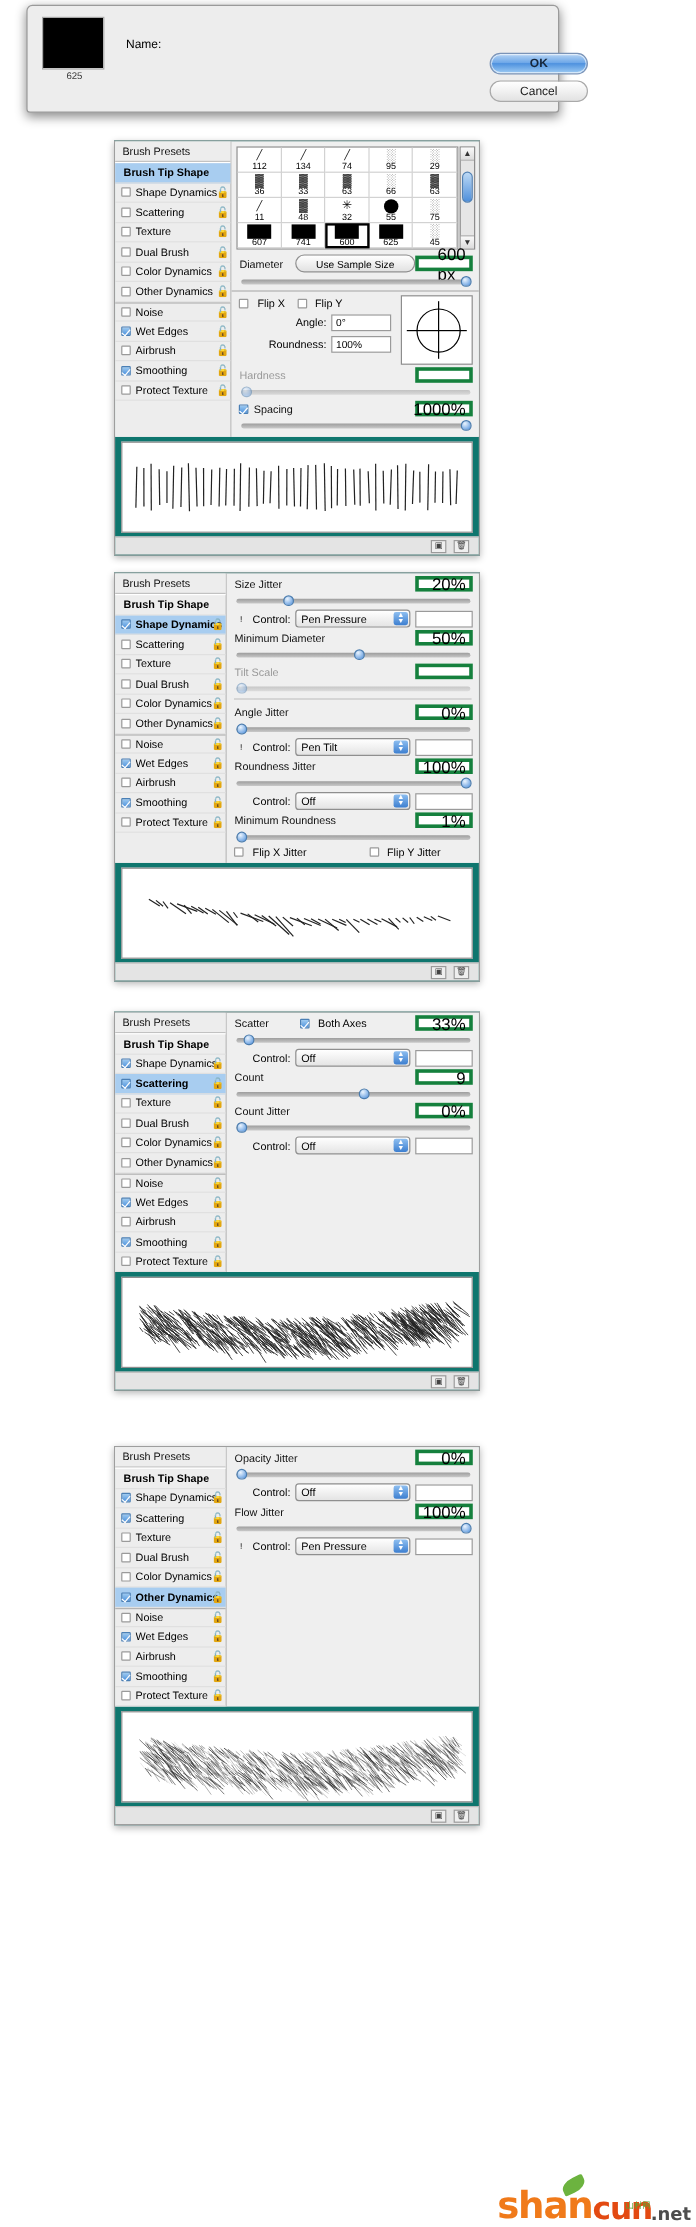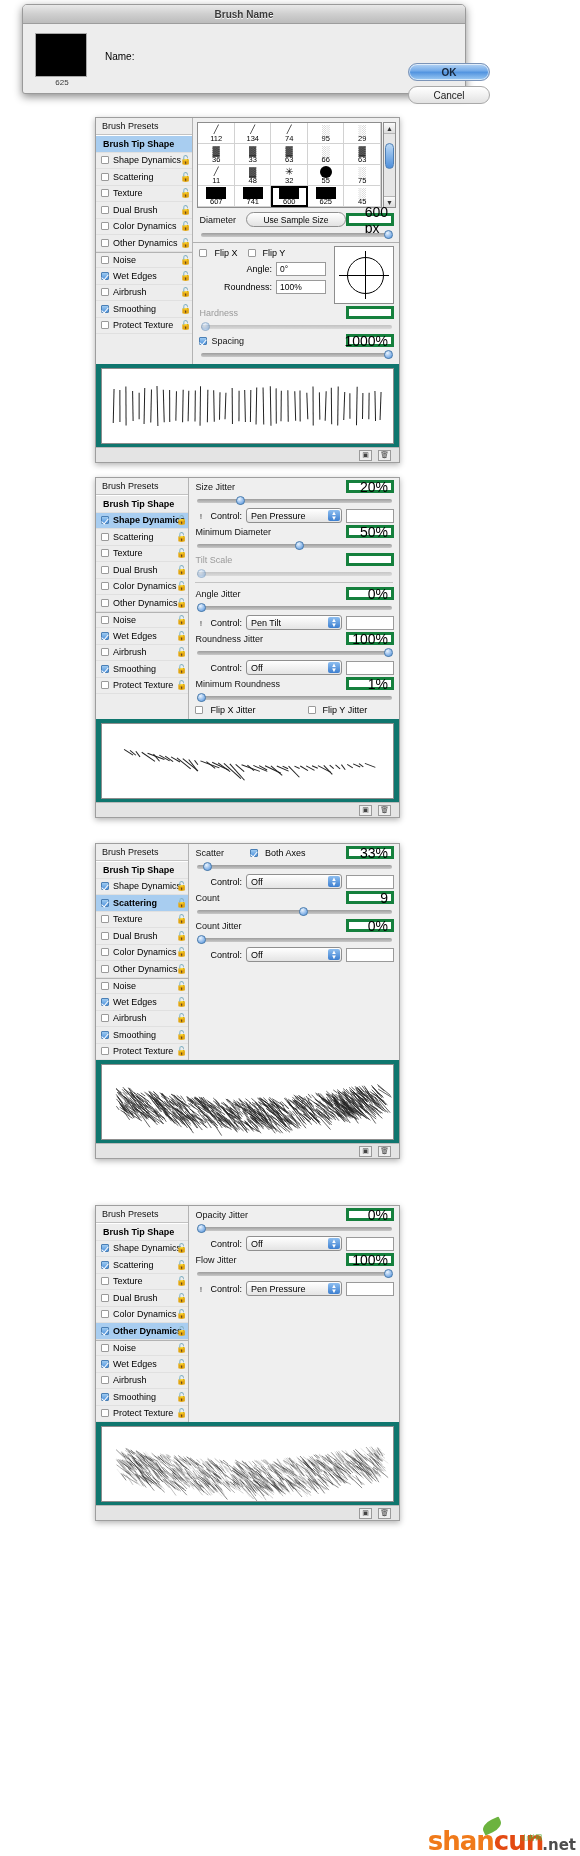--- a/index.html
+++ b/index.html
@@ -250,38 +250,35 @@
           font-size:7px; display:flex; align-items:center; justify-content:center; color:#444; }
 
   .divider { height:1px; background:#c4c4c4; margin:4px 6px 2px 6px; }
   .hr-strong { height:1px; background:#b0b0b0; margin:3px 0 0 0; }
 
   
   .watermark {
     position:absolute; right:4px; bottom:2px; display:flex; align-items:flex-end;
     font-family:"DejaVu Sans", sans-serif; line-height:1;
   }
-  .wm-shan { font-size:26px; font-weight:bold; color:#f07a1a; letter-spacing:-1px; }
+  .wm-shan { font-size:31px; font-weight:bold; color:#f07a1a; letter-spacing:-1px; }
   .wm-cun  { font-size:26px; font-weight:bold; color:#e34a12; letter-spacing:-1px; }
   .wm-net  { font-size:15px; font-weight:bold; color:#4d4d4d; margin-bottom:1px; }
   .wm-cn   { font-size:7px; color:#5aa832; margin-bottom:12px; margin-left:-22px; }
   .wm-leaf {
     position:absolute; left:54px; top:-8px; width:20px; height:12px;
     background:#6cb33f;
     border-radius:60% 10% 60% 10%;
     transform:rotate(-25deg);
   }
 </style>
 </head>
 <body>
 
 <div class="dialog">
-  <div class="dialog-titlebar">
-    <span>Brush Name</span>
-  </div>
   <div class="dialog-body">
     <div class="brush-thumb-wrap">
       <div class="brush-thumb"></div>
       <div class="brush-thumb-label">625</div>
     </div>
     <div class="name-label">Name:</div>
     <div class="btn-ok">OK</div>
     <div class="btn-cancel">Cancel</div>
   </div>
 </div>

